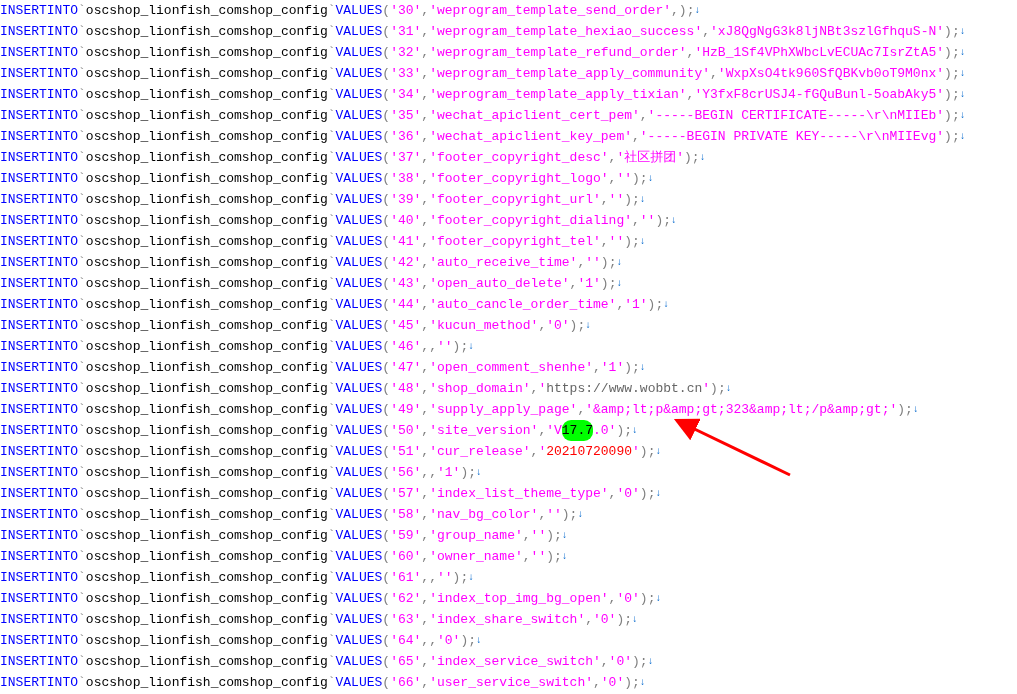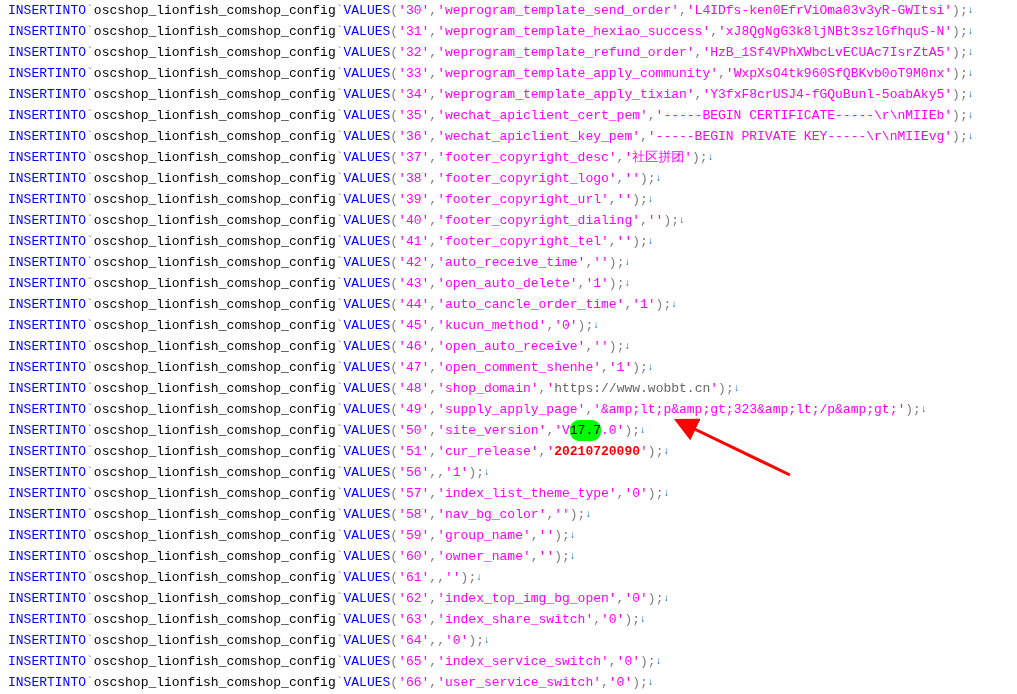--- a/index.html
+++ b/index.html
@@ -12,31 +12,30 @@
     color: #000;
     white-space: nowrap;
     overflow: hidden;
     width: 1017px;
     height: 694px;
   }
   .line {
     display: flex;
     align-items: center;
     height: 21px;
-    padding-left: 8px;
   }
   .kw { color: #0000ff; }
   .tbl { color: #000; }
   .op { color: #808080; }
   .paren { color: #808080; }
   .str { color: #ff00ff; }
   .dom { color: #666; }
   .arrow { color: #0066cc; font-size: 10px; }
   .hl { background: #00ff00; color: #000; border-radius: 9px; }
-  .redfn { color: #ff0000; font-weight: bold; }
+  .redfn { color: #ff0000; }
   .annotation-arrow {
     position: absolute;
     pointer-events: none;
     z-index: 10;
   }
   .container { position: relative; }
 </style>
 </head>
 <body>
 
@@ -52,21 +51,20 @@
       <span> </span>
       <span class="kw">VALUES</span>
       <span> </span>
       <span class="paren">(</span>
       <span class="str">'30'</span>
       <span class="op">,</span>
       <span> </span>
       <span class="str">'weprogram_template_send_order'</span>
       <span class="op">,</span>
       <span> </span>
-      <span class="str">'L4IDfs-ken0EfrViOma03v3yR-GWItsi'</span>
       <span class="paren">)</span>
       <span class="op">;</span>
       <span class="arrow">↓</span>
     </div>
     <div class="line">
       <span class="kw">INSERT</span>
       <span> </span>
       <span class="kw">INTO</span>
       <span> </span>
       <span class="op">`</span>
@@ -419,21 +417,20 @@
       <span class="op">`</span>
       <span class="tbl">oscshop_lionfish_comshop_config</span>
       <span class="op">`</span>
       <span> </span>
       <span class="kw">VALUES</span>
       <span> </span>
       <span class="paren">(</span>
       <span class="str">'46'</span>
       <span class="op">,</span>
       <span> </span>
-      <span class="str">'open_auto_receive'</span>
       <span class="op">,</span>
       <span> </span>
       <span class="str">''</span>
       <span class="paren">)</span>
       <span class="op">;</span>
       <span class="arrow">↓</span>
     </div>
     <div class="line">
       <span class="kw">INSERT</span>
       <span> </span>

